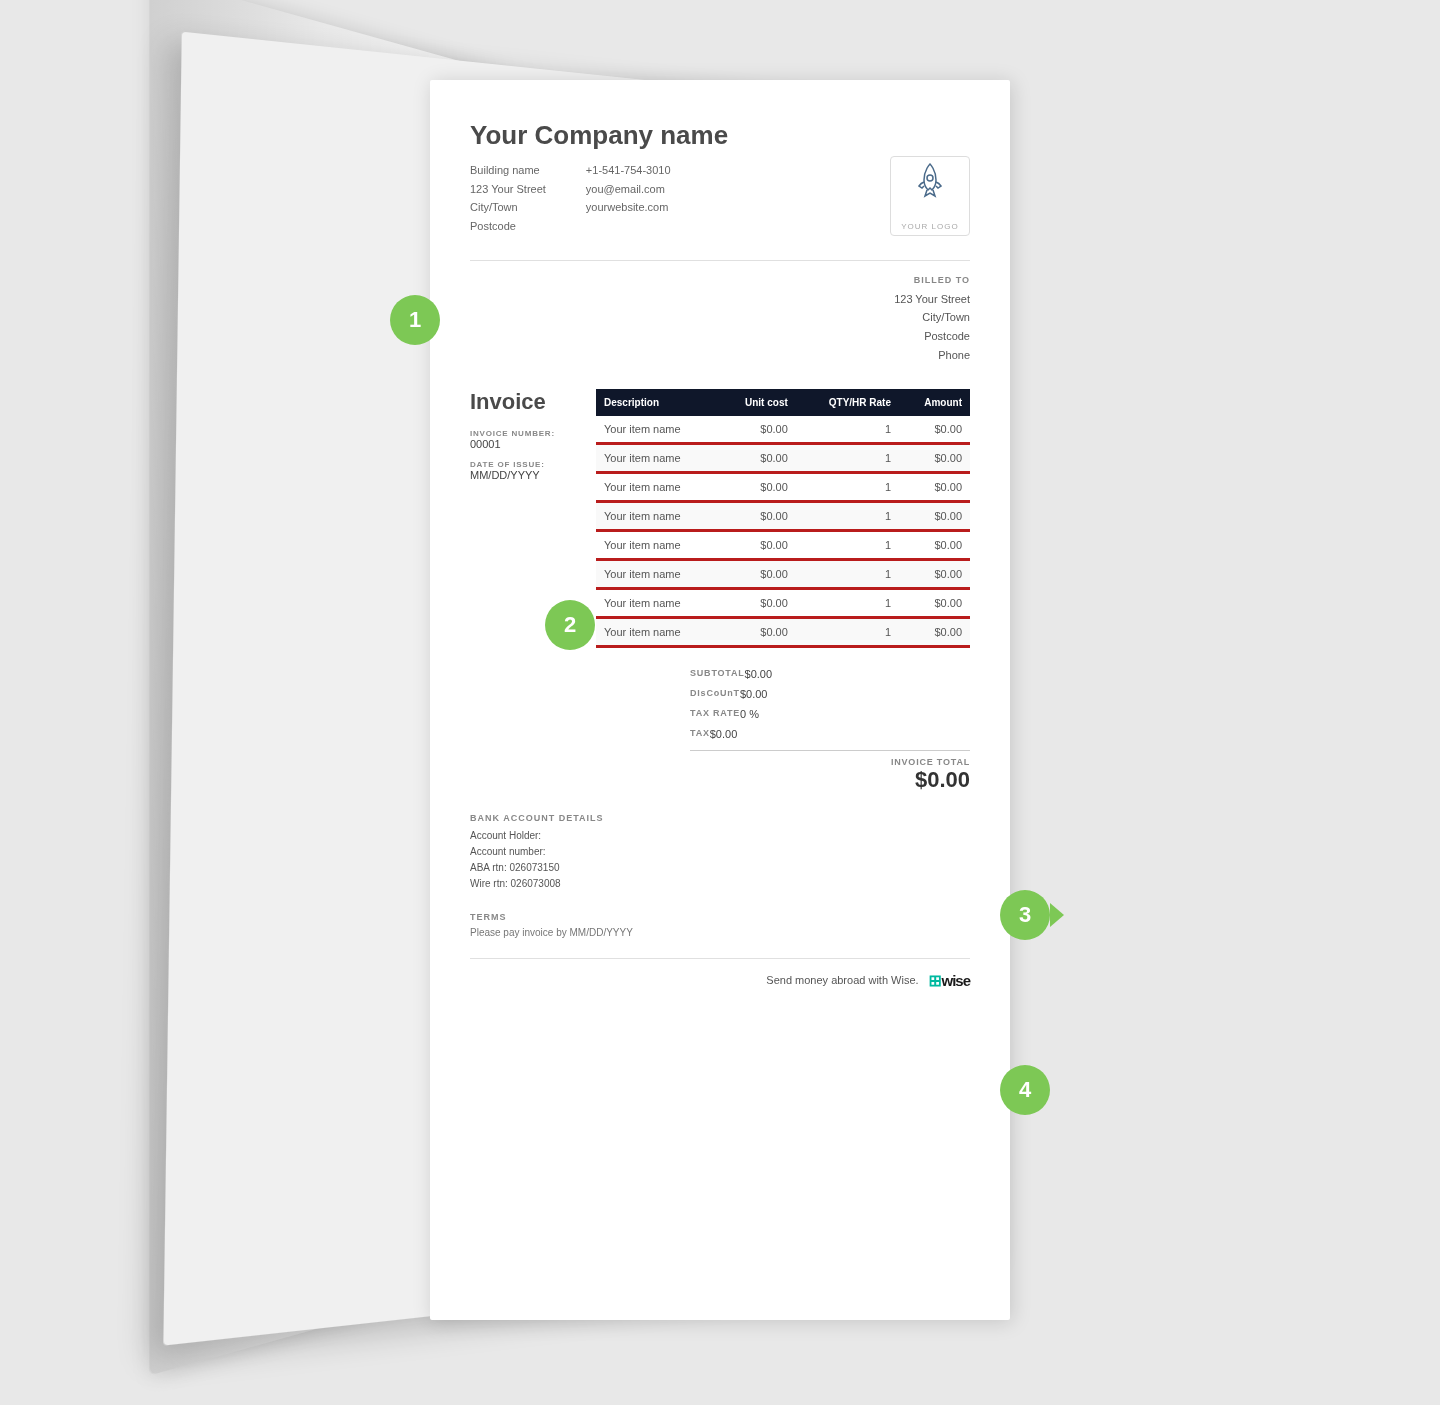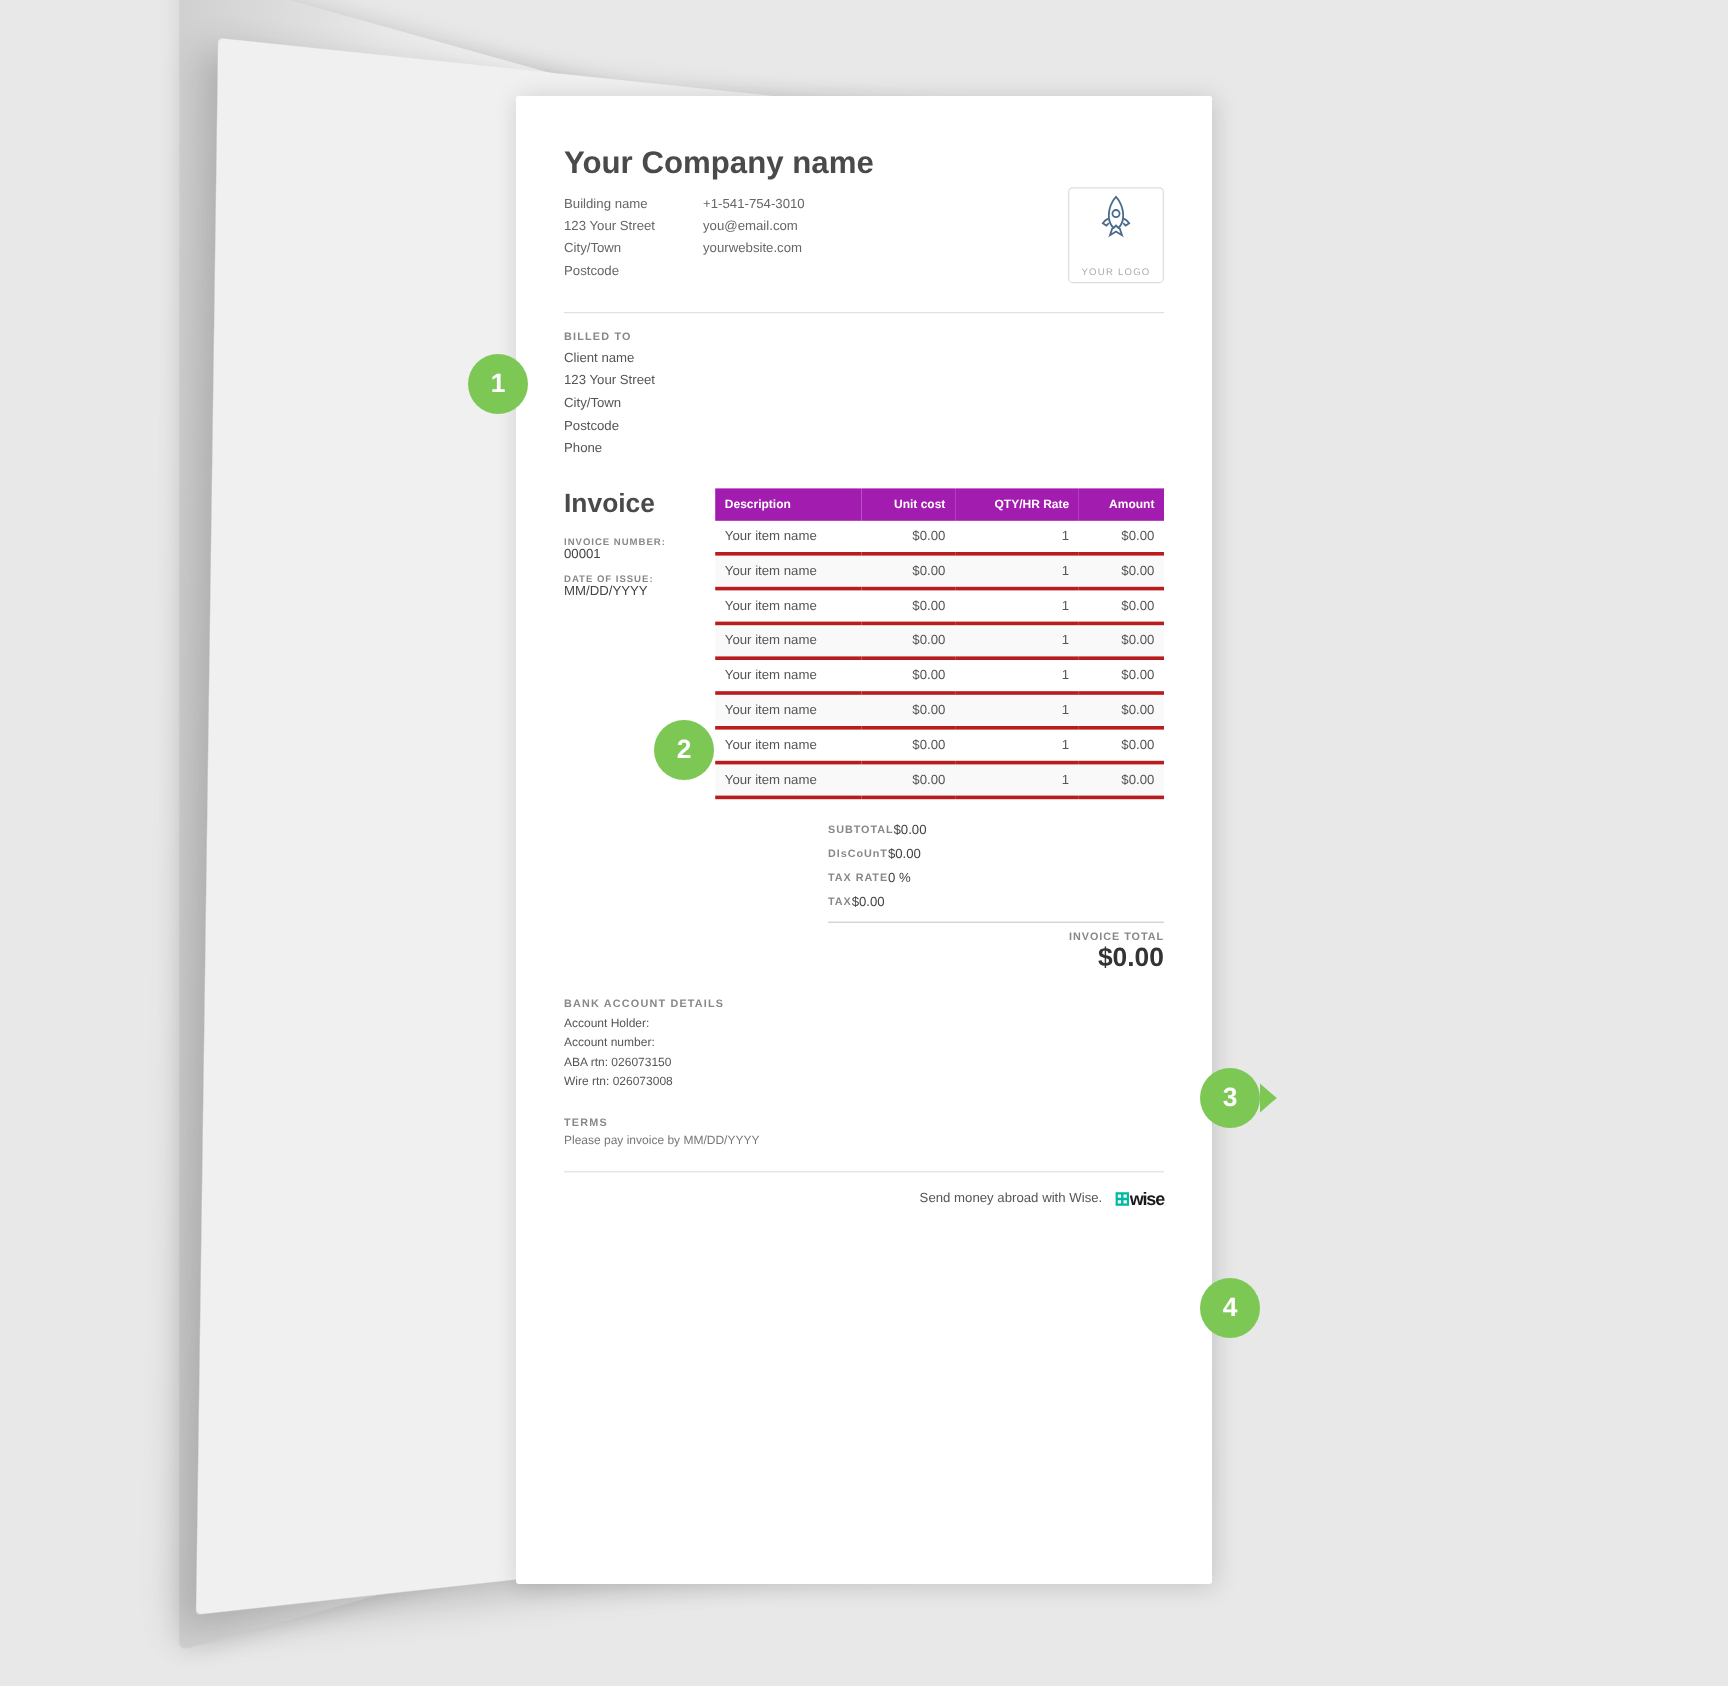--- a/index.html
+++ b/index.html
@@ -137,20 +137,21 @@
     
     .divider {
       height: 1px;
       background: #e0e0e0;
       margin: 14px 0;
     }
 
     
     .billed-section {
       margin-bottom: 24px;
+      text-align: right;
     }
 
     .section-label {
       font-size: 9px;
       font-weight: bold;
       color: #888;
       letter-spacing: 1px;
       margin-bottom: 5px;
     }
 
@@ -193,21 +194,21 @@
     }
 
     
     .invoice-table {
       flex: 1;
       border-collapse: collapse;
       font-size: 11px;
     }
 
     .invoice-table thead tr {
-      background: #a21caf;
+      background: #0f172a;
       color: white;
     }
 
     .invoice-table thead th {
       padding: 8px 8px;
       text-align: left;
       font-size: 10px;
       font-weight: 600;
     }
 
@@ -384,21 +385,20 @@
         <path d="M17 30L15 36L20 33L25 36L23 30" stroke="#4a6a8a" stroke-width="1.5" fill="none"></path>
       </svg>
       <span class="logo-text">YOUR LOGO</span>
     </div>
   </div>
 
   <div class="divider"></div>
 
   <div class="billed-section">
     <div class="section-label">BILLED TO</div>
-    <p>Client name</p>
     <p>123 Your Street</p>
     <p>City/Town</p>
     <p>Postcode</p>
     <p>Phone</p>
   </div>
 
   <div class="invoice-body">
     <div class="invoice-meta">
       <h2>Invoice</h2>
       <div class="meta-label">INVOICE NUMBER:</div>

